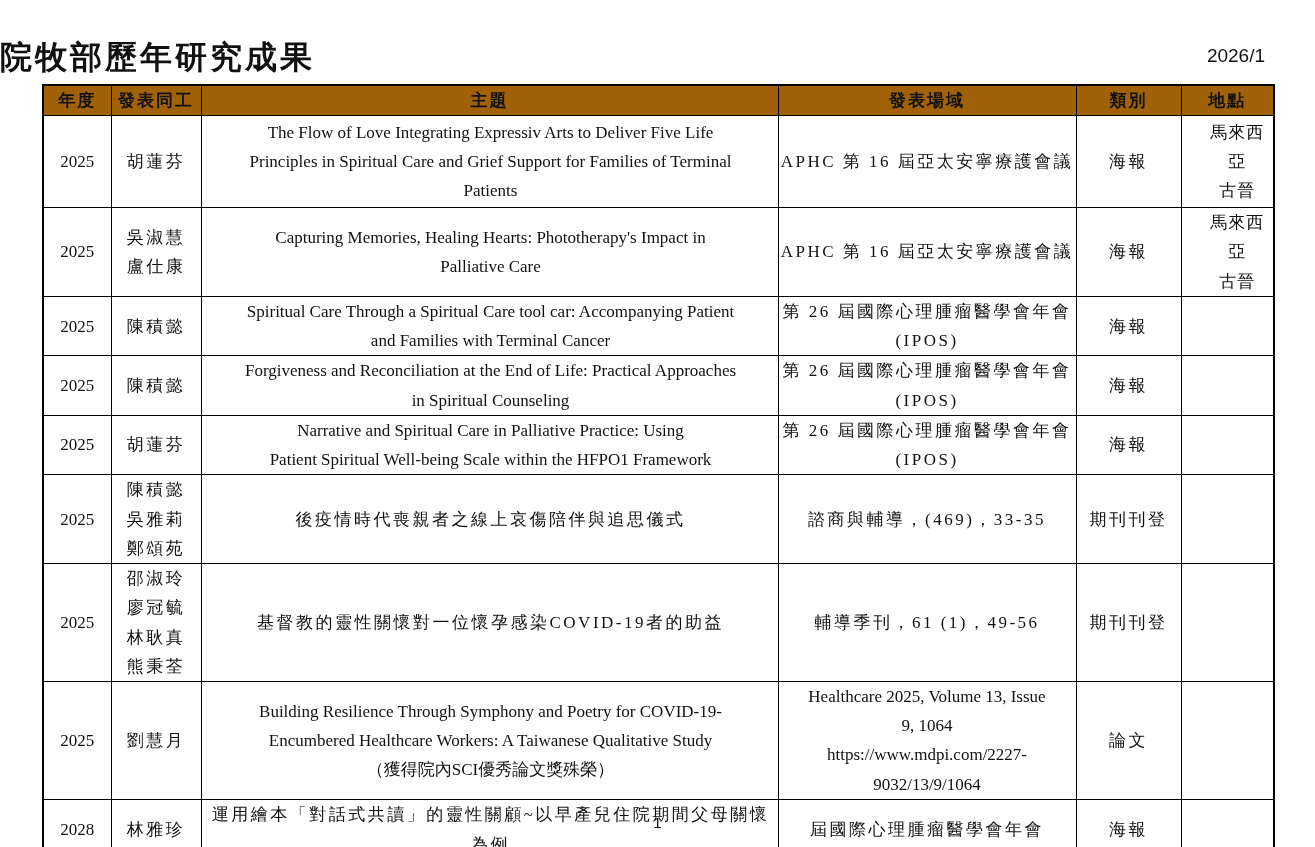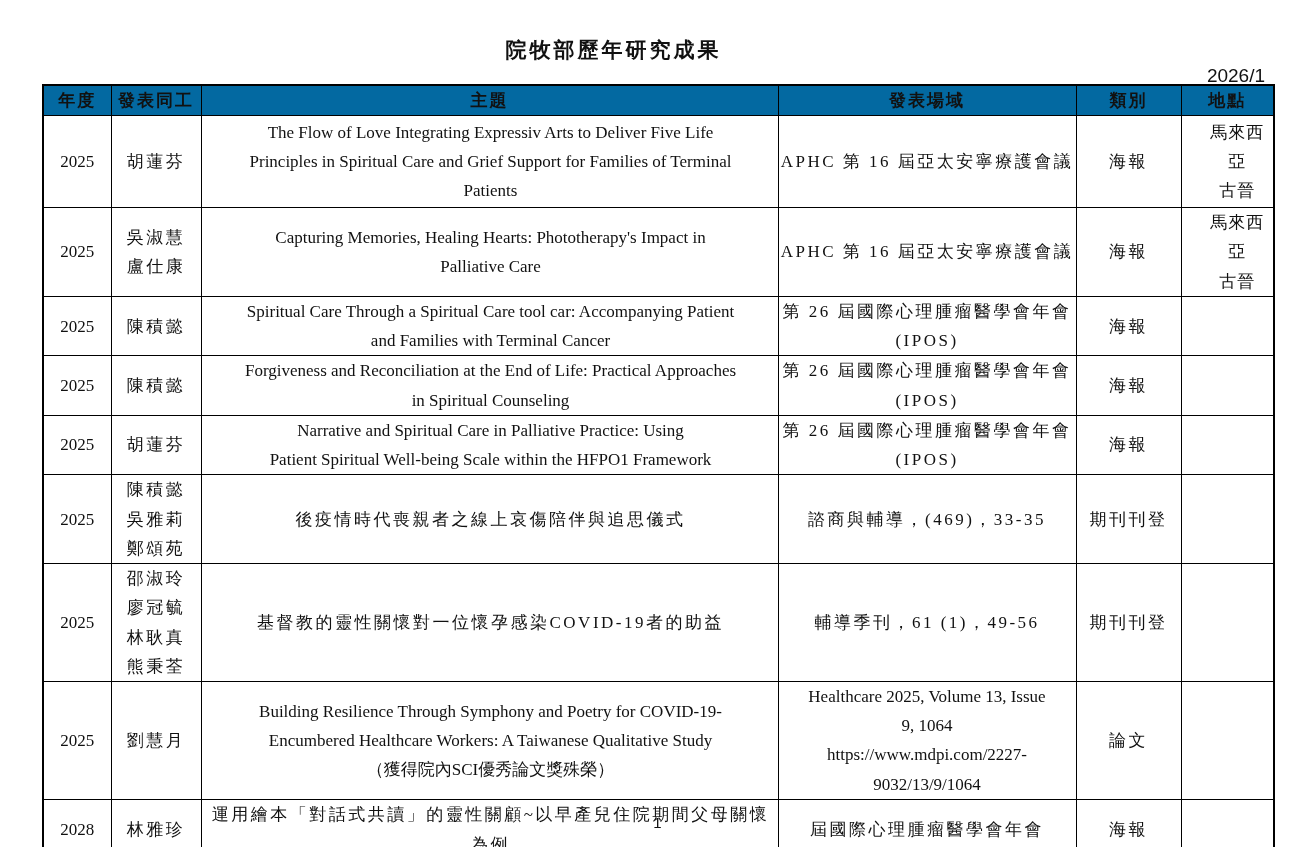--- a/index.html
+++ b/index.html
@@ -7,47 +7,46 @@
     width: 1315px; height: 847px;
     background: #ffffff;
     font-family: "Liberation Serif", "DejaVu Serif", serif;
     color: #111;
     position: relative;
     overflow: hidden;
   }
   .page-header { position: absolute; top: 0; left: 0; width: 1315px; height: 84px; }
   .doc-title {
     position: absolute; top: 36px; left: 0; width: 1227px;
-    text-align: center;
-    font-size: 21px; font-weight: bold; letter-spacing: 3px;
+    text-align: left;
+    font-size: 32px; font-weight: bold; letter-spacing: 3px;
   }
   .doc-date {
     position: absolute; top: 45px; right: 50px;
     font-size: 19px;
     font-family: "Liberation Sans", sans-serif;
-    margin-top: 20px;
   }
   table.results {
     position: absolute; top: 84px; left: 42px;
     width: 1231px;
     border-collapse: collapse;
     table-layout: fixed;
     border: 2px solid #000;
   }
   table.results td, table.results th {
     border: 1px solid #000;
     font-size: 17px;
     font-weight: normal;
     text-align: center;
     vertical-align: middle;
     line-height: 1.72;
     overflow: hidden;
   }
   table.results thead th {
-    background: #0369a1;
+    background: #a16207;
     font-weight: bold;
     letter-spacing: 2px;
   }
   td.topic { text-align: left; padding-left: 10px; padding-right: 8px; }
   td.loc { font-size: 12.5px; line-height: 1.85; letter-spacing: 1px; padding-left: 20px; }
   .pre { white-space: pre-line; }
   .ls { letter-spacing: 2.5px; }
   tr.h28 { height: 28px; }
   tr.h92 { height: 92px; }
   tr.h57 { height: 57px; }

